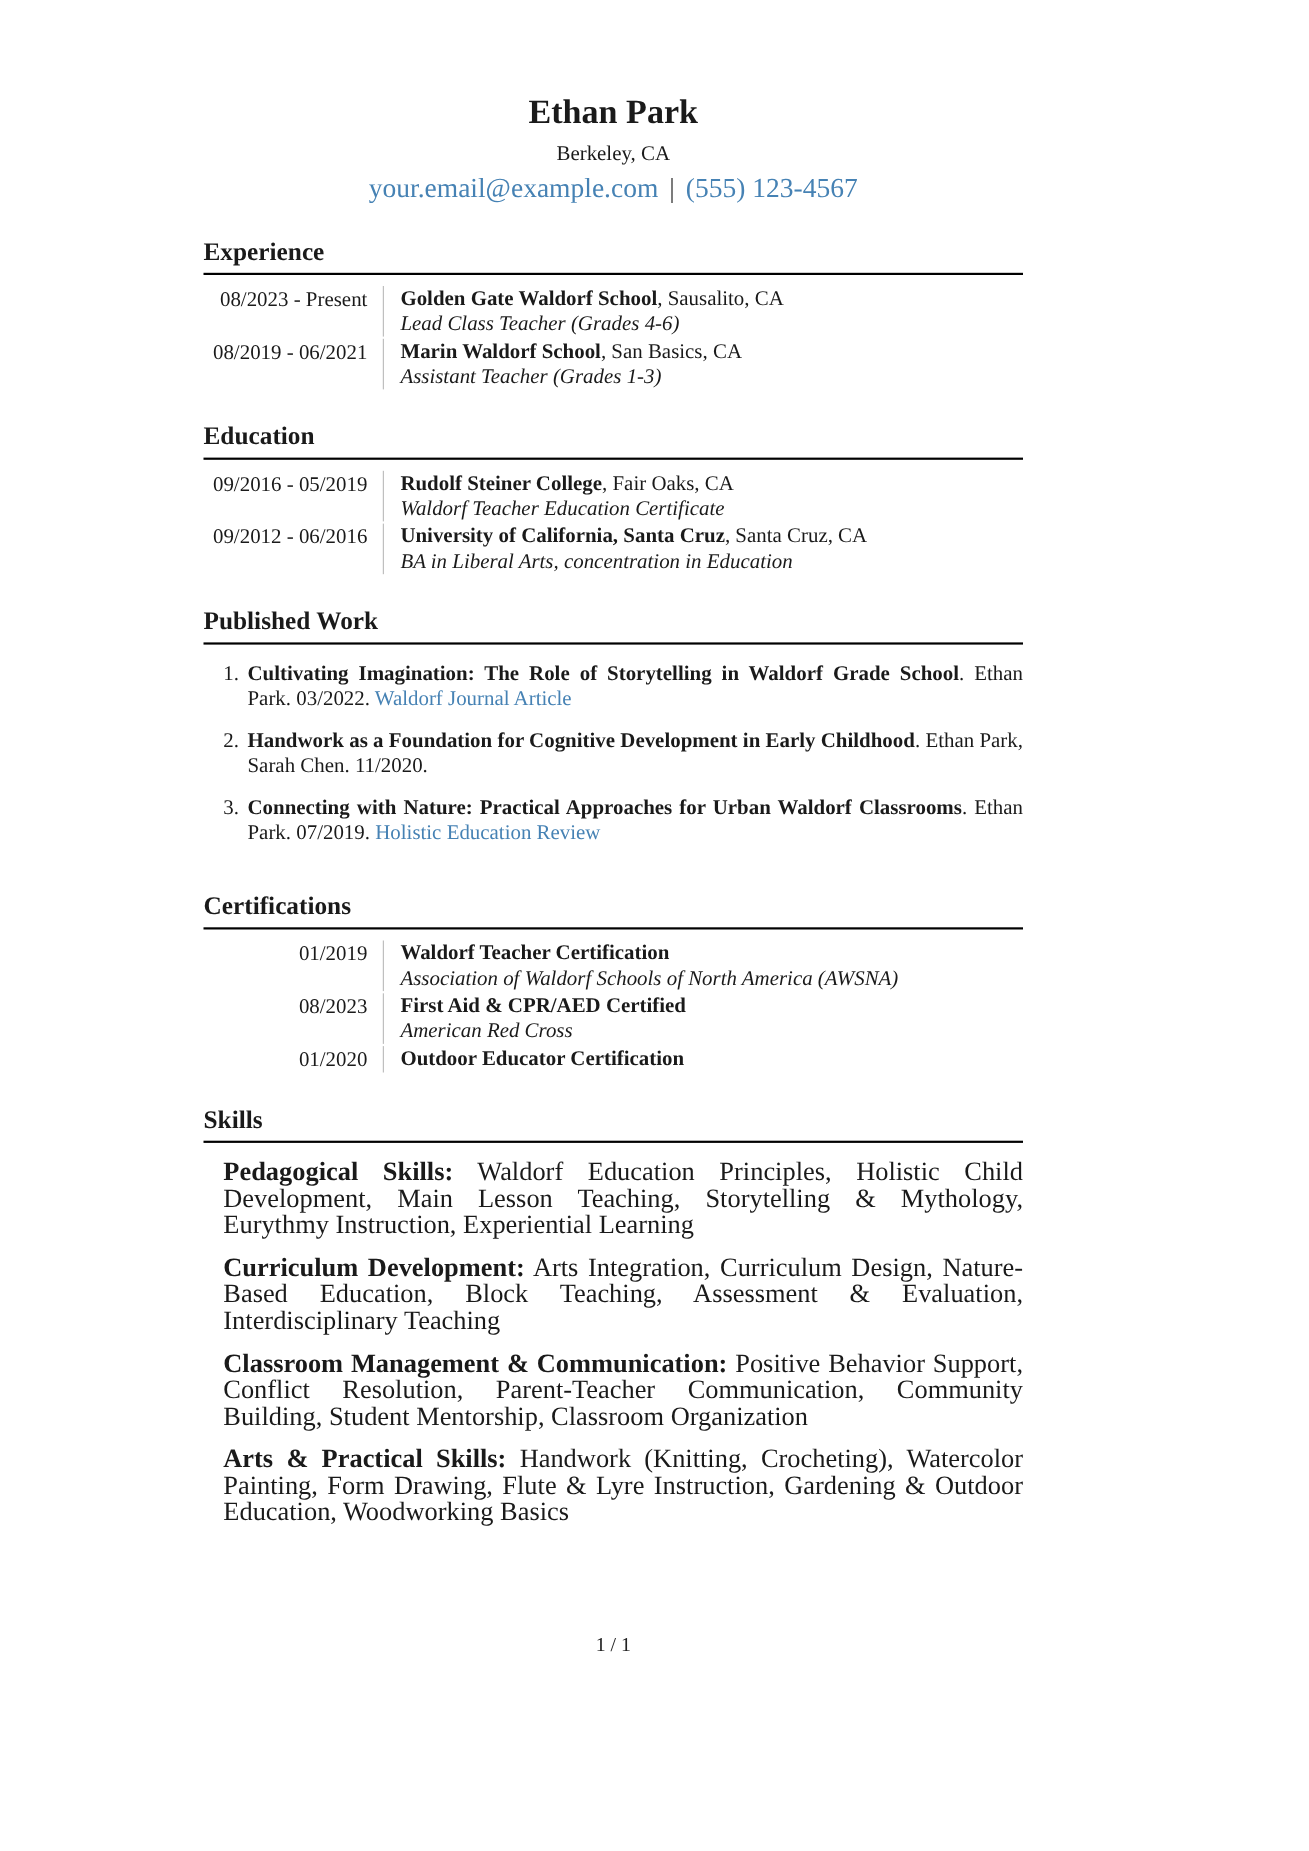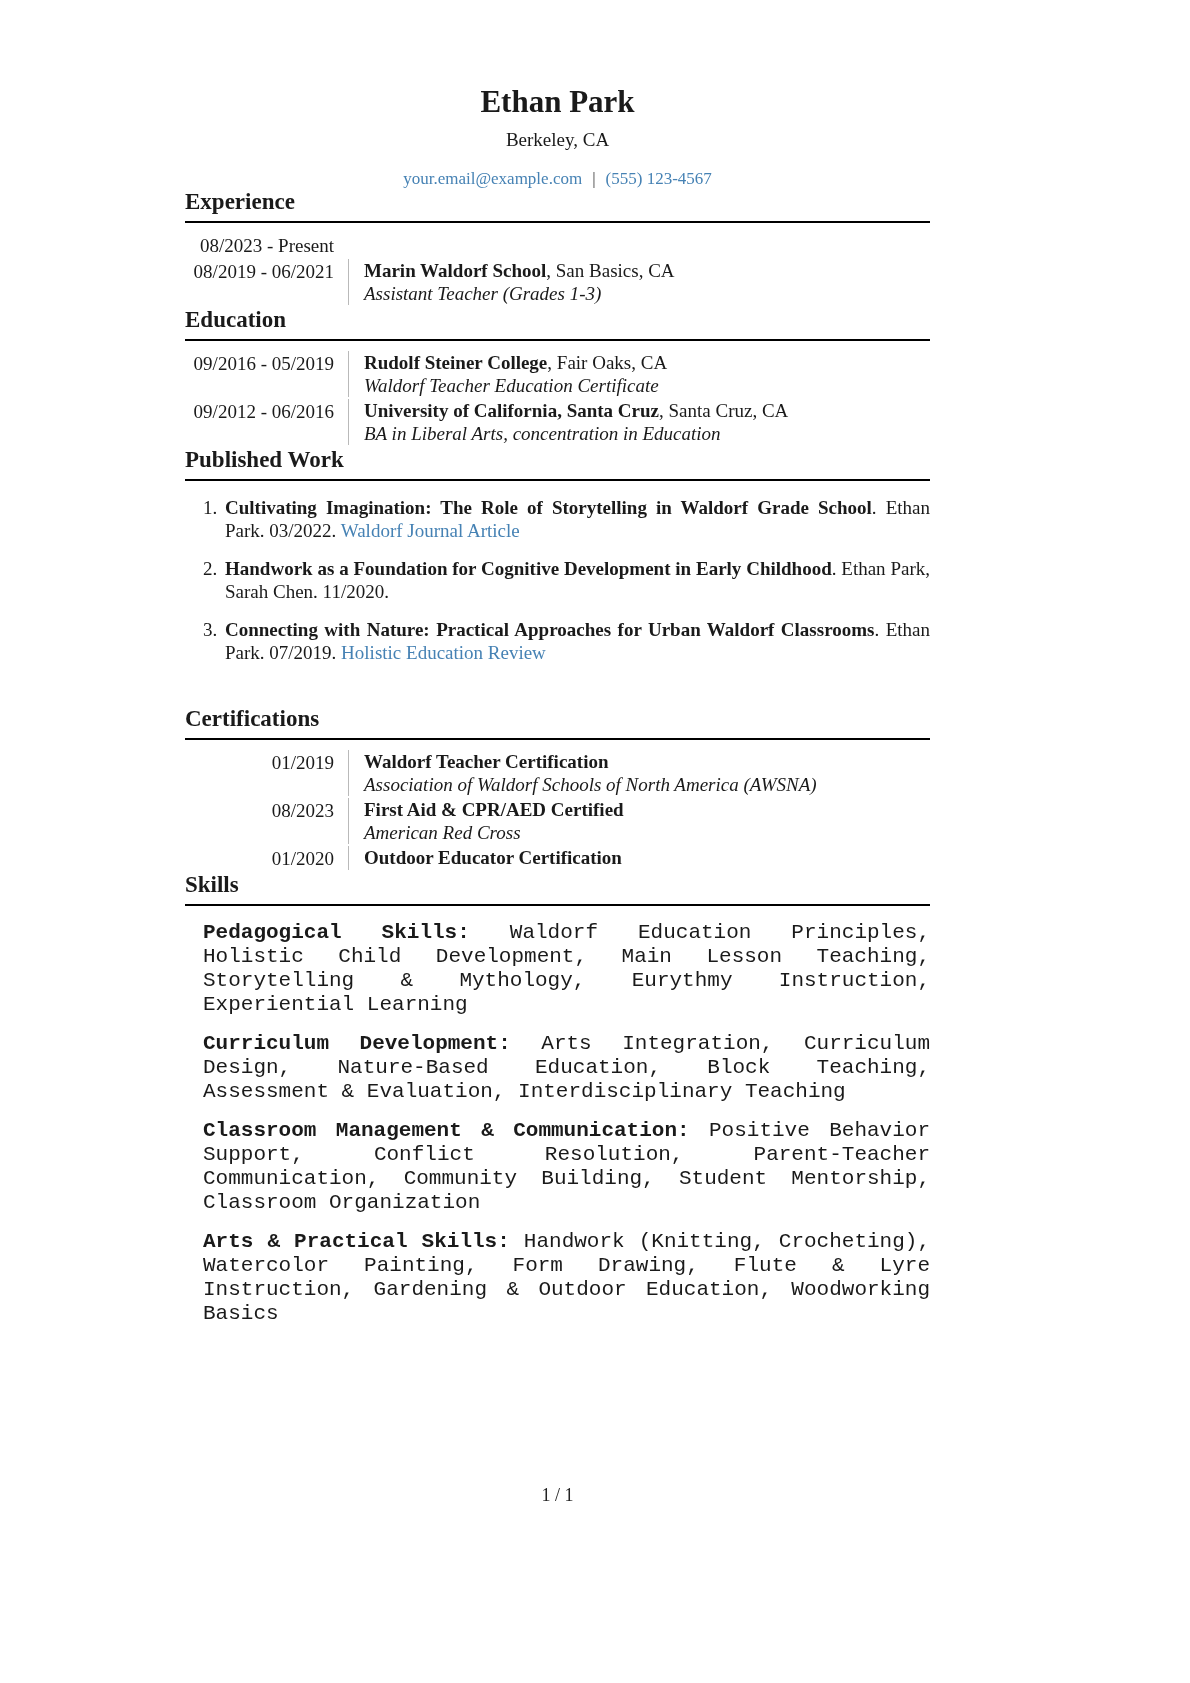--- a/index.html
+++ b/index.html
@@ -14,41 +14,41 @@
   .page{
     width:1190px;height:1683px;position:relative;
     background:var(--page-bg);color:var(--text);
     font-family:"Liberation Serif", serif;
     overflow:hidden;
   }
   .content{position:absolute;left:185px;top:0;width:745px;}
   .doc-header{text-align:center;padding-top:84px;}
   .doc-name{font-size:31px;font-weight:700;line-height:36px;}
   .doc-location{font-size:19px;margin-top:9px;}
-  .doc-contact{font-size:17px;margin-top:18px;}
+  .doc-contact{font-size:25px;margin-top:7px;}
   .doc-contact .link{color:var(--link);text-decoration:none;cursor:pointer;}
   .doc-contact .sep{color:#444;margin:0 10px;}
-  .section{}
+  .section{margin-top:30px;}
   .section-title{
     font-size:23px;font-weight:700;line-height:26px;
     padding-bottom:6px;border-bottom:2px solid var(--rule);
   }
   .entries{margin-top:10px;}
   .entry{display:flex;font-size:19px;line-height:23px;margin-bottom:2px;}
   .entry-dates{flex:0 0 163px;text-align:right;padding-right:14px;padding-top:1px;}
   .entry-body{flex:1;border-left:1px solid var(--divider);padding-left:15px;}
   .org{font-weight:700;}
   .entry-role{font-style:italic;}
   .pub-list{margin-top:2px;}
   .pub-item{display:flex;margin-top:15px;font-size:19px;line-height:23px;}
   .pub-num{flex:0 0 22px;margin-left:18px;}
   .pub-text{flex:1;text-align:justify;}
   .pub-title{font-weight:700;}
   .pub-link{color:var(--link);cursor:pointer;}
-  .skill-para{margin-top:15px;margin-left:18px;font-size:21px;line-height:24px;text-align:justify;font-family:Liberation Mono, monospace;}
+  .skill-para{margin-top:15px;margin-left:18px;font-size:24px;line-height:24px;text-align:justify;}
   .skill-label{font-weight:700;}
   .page-footer{
     position:absolute;left:185px;width:745px;top:1485px;
     text-align:center;font-size:18px;color:#222;
   }
 </style>
 </head>
 <body>
 
 <div class="page">
@@ -60,20 +60,24 @@
       <div class="doc-contact">
         <span class="link">your.email@example.com</span><span class="sep">|</span><span class="link">(555) 123-4567</span>
       </div>
     </div>
 
     <div class="section">
       <div class="section-title">Experience</div>
       <div class="entries">
         <div class="entry">
           <div class="entry-dates">08/2023 - Present</div>
+          <div class="entry-body">
+            <div><span class="org">Golden Gate Waldorf School</span><span>, Sausalito, CA</span></div>
+            <div class="entry-role">Lead Class Teacher (Grades 4-6)</div>
+          </div>
         </div>
         <div class="entry">
           <div class="entry-dates">08/2019 - 06/2021</div>
           <div class="entry-body">
             <div><span class="org">Marin Waldorf School</span><span>, San Basics, CA</span></div>
             <div class="entry-role">Assistant Teacher (Grades 1-3)</div>
           </div>
         </div>
       </div>
     </div>

